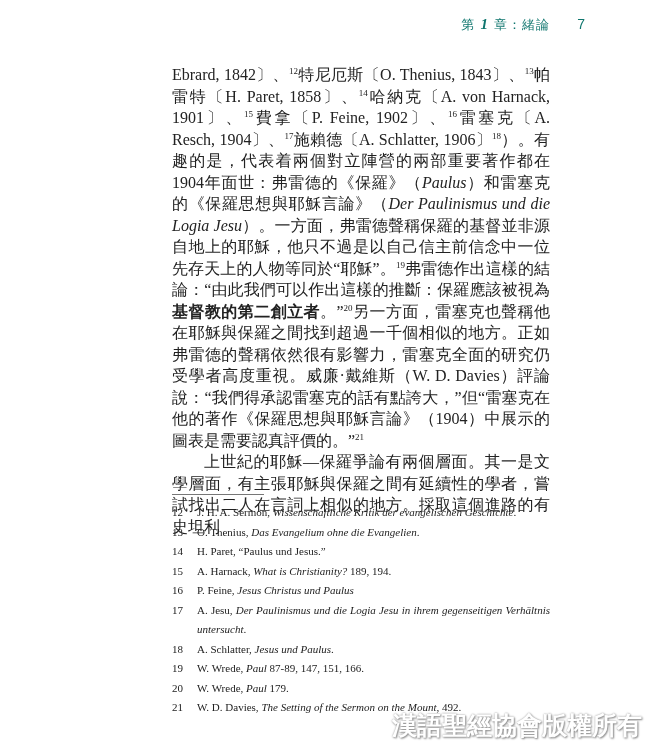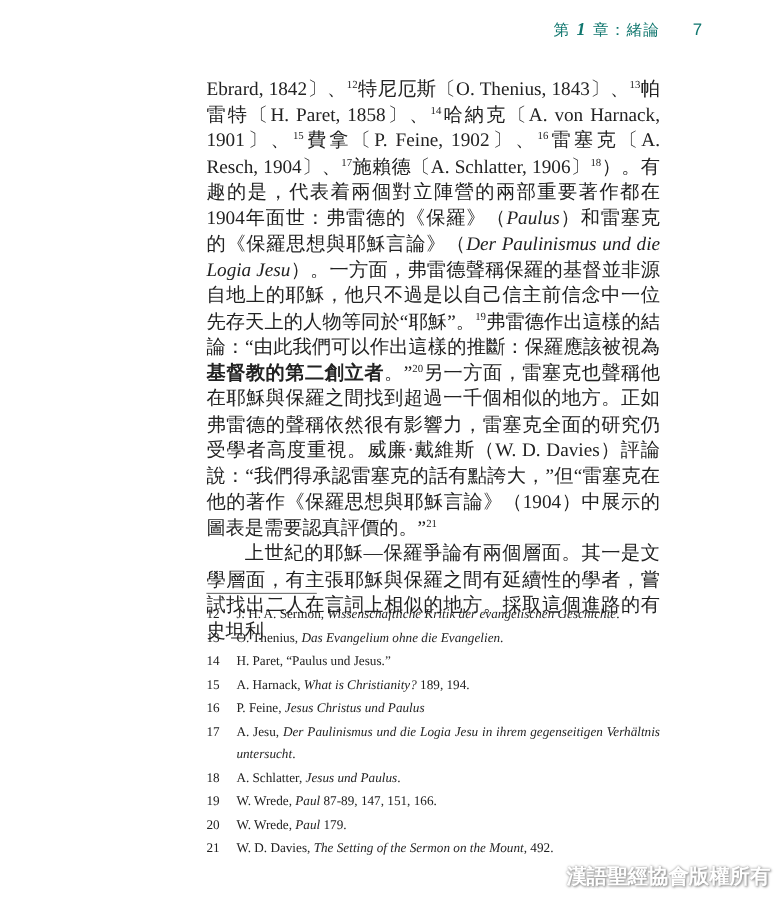--- a/index.html
+++ b/index.html
@@ -29,21 +29,21 @@
     border-top: 1px solid #777;
   }
   .footnotes {
     position: absolute; left: 172px; top: 503px; width: 378px;
     font-family: "Liberation Serif", serif; font-size: 11px; line-height: 19.5px;
   }
   .fn { display: flex; }
   .fn .num { width: 25px; flex: none; }
   .fn .txt { flex: 1; text-align: justify; }
   .watermark {
-    position: absolute; right: 8px; bottom: 8px; font-size: 17px; font-weight: bold;
+    position: absolute; right: 8px; bottom: 8px; font-size: 25px; font-weight: bold;
     color: #ffffff; text-shadow: 0 0 2px #999, 1px 1px 2px #888;
     font-family: "DejaVu Sans", sans-serif; letter-spacing: 0px;
   }
 </style>
 </head>
 <body>
 
 <div class="header">
   <span>第</span>
   <span class="chap-num">1</span>

